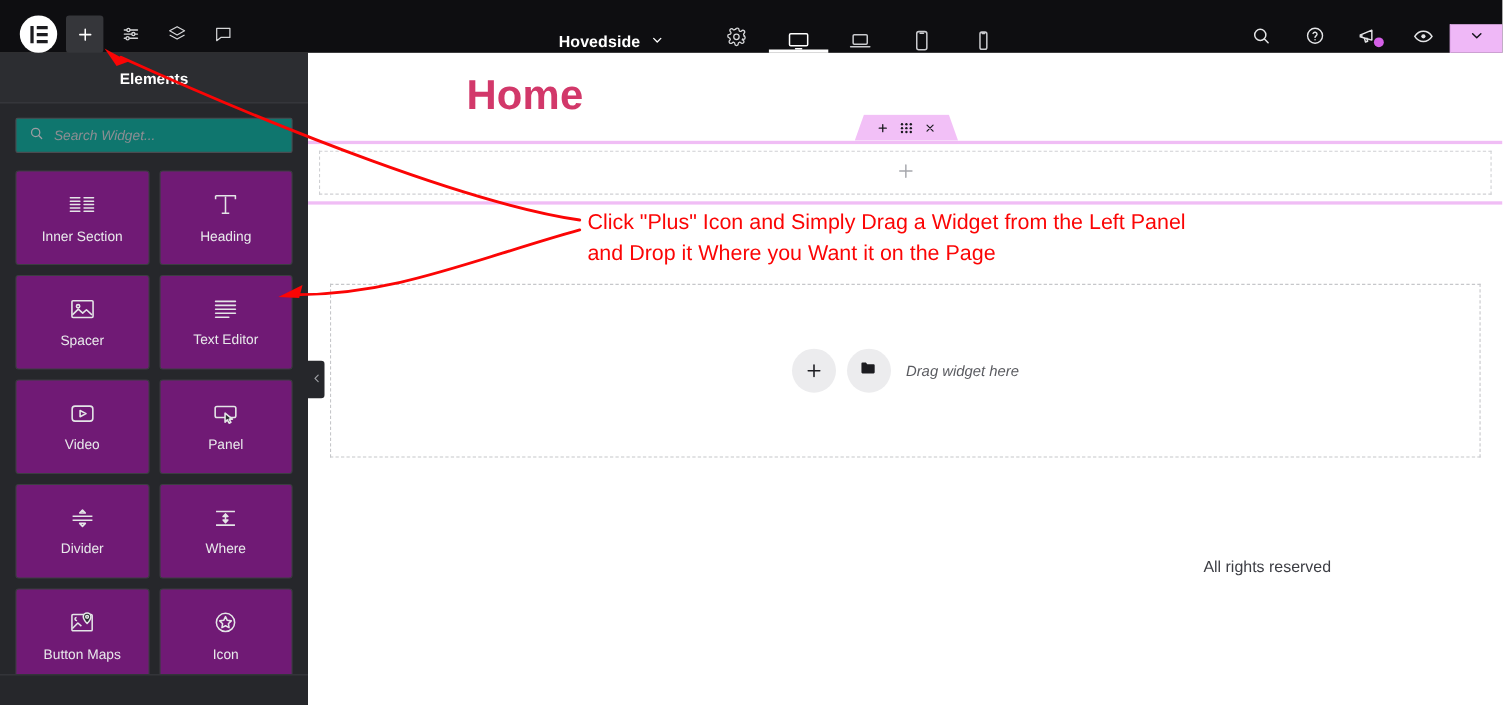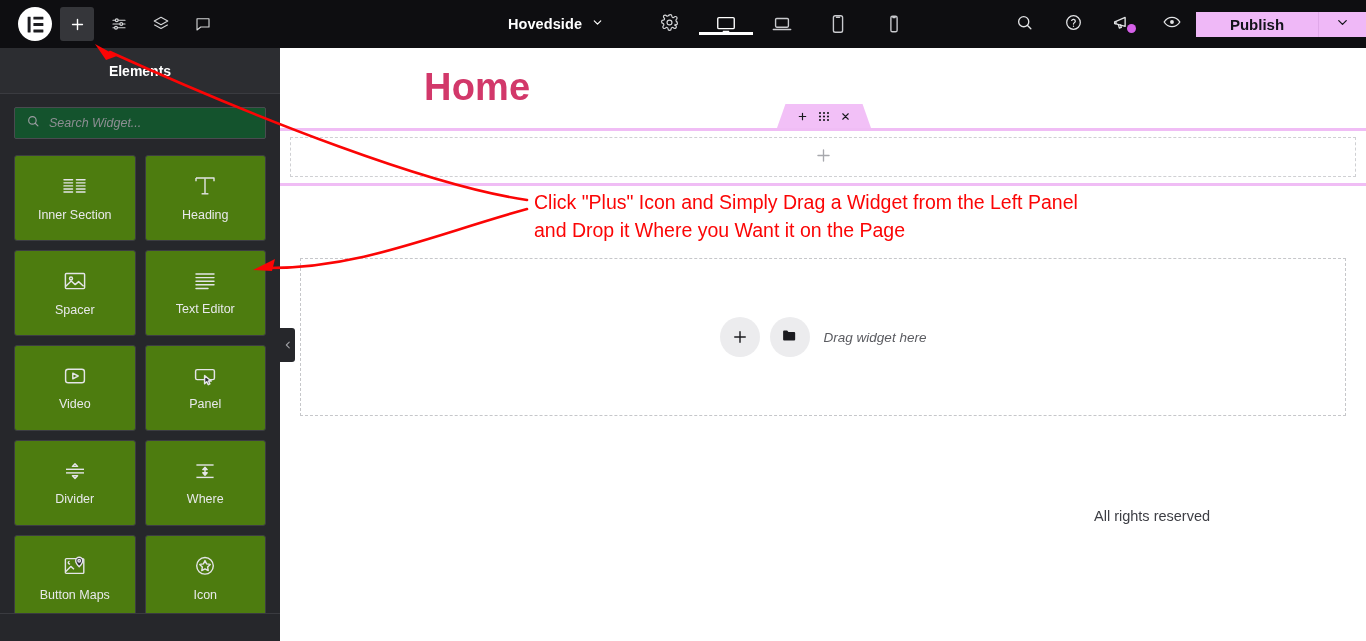--- a/index.html
+++ b/index.html
@@ -9,21 +9,21 @@
     font-family: "Liberation Sans", sans-serif;
     background: #ffffff;
   }
   #app { position: relative; width: 1366px; height: 641px; }
 
   
   .topbar {
     position: absolute; top: 0; left: 0;
     width: 1366px; height: 48px;
     background: #0e0e11;
-    display: flex; align-items: center;
+    display: flex; align-items: flex-end;
     z-index: 40;
   }
   .tb-left { display: flex; align-items: center; padding-left: 18px; gap: 8px; width: 470px; }
   .logo-circle {
     width: 34px; height: 34px; border-radius: 50%;
     background: #ffffff;
     display: flex; align-items: center; justify-content: center;
     flex: 0 0 auto;
   }
   .tb-iconbtn {
@@ -87,40 +87,40 @@
     height: 46px; background: #2c2d31;
     display: flex; align-items: center; justify-content: center;
     color: #ffffff; font-size: 14px; font-weight: 700;
     border-bottom: 1px solid #3a3b40;
     flex: 0 0 auto;
   }
   .panel-search-wrap { padding: 13px 14px 8px 14px; flex: 0 0 auto; }
   .panel-search {
     height: 32px; border: 1px solid #4a4b50; border-radius: 2px;
     display: flex; align-items: center; gap: 9px; padding: 0 11px;
-    background: #14532d;
+    background: #0f766e;
   }
   .panel-search input {
     background: transparent; border: 0; outline: 0;
     color: #c9cace; font-size: 12.5px; font-style: italic;
     font-family: "Liberation Sans", sans-serif;
     width: 100%;
   }
   .panel-search input::placeholder { color: #8d8e93; font-style: italic; }
 
   .widgets {
     padding: 8px 14px 10px 14px;
     display: grid; grid-template-columns: 1fr 1fr;
     gap: 9px;
     overflow: hidden;
     flex: 1 1 auto;
     align-content: start;
   }
   .wcard {
-    height: 86px; background: #4d7c0f;
+    height: 86px; background: #701a75;
     border: 1px solid #3c3d42; border-radius: 3px;
     display: flex; flex-direction: column;
     align-items: center; justify-content: center; gap: 10px;
     color: #e4e5e7; cursor: grab;
   }
   .wcard .wlabel { font-size: 12.5px; color: #e8e9eb; }
   .wcard svg { display: block; }
 
   .panel-footer {
     height: 28px; background: #26272b;
@@ -336,21 +336,20 @@
         <span class="notif-dot"></span>
       </div>
       <div class="rbtn">
         <span>
           <svg width="20" height="20" viewBox="0 0 24 24" fill="none" stroke="#e3e4e6" stroke-width="1.6">
             <path d="M2.6 12s3.5-5.6 9.4-5.6S21.4 12 21.4 12s-3.5 5.6-9.4 5.6S2.6 12 2.6 12z"></path>
             <circle cx="12" cy="12" r="2.3" fill="#e3e4e6" stroke="none"></circle>
           </svg>
         </span>
       </div>
-      <div class="publish-btn">Publish</div>
       <div class="publish-caret">
         <span>
           <svg width="15" height="15" viewBox="0 0 24 24" fill="none" stroke="#13131a" stroke-width="2.1" stroke-linecap="round" stroke-linejoin="round">
             <path d="M6 9l6 6 6-6"></path>
           </svg>
         </span>
       </div>
     </div>
   </div>
 

